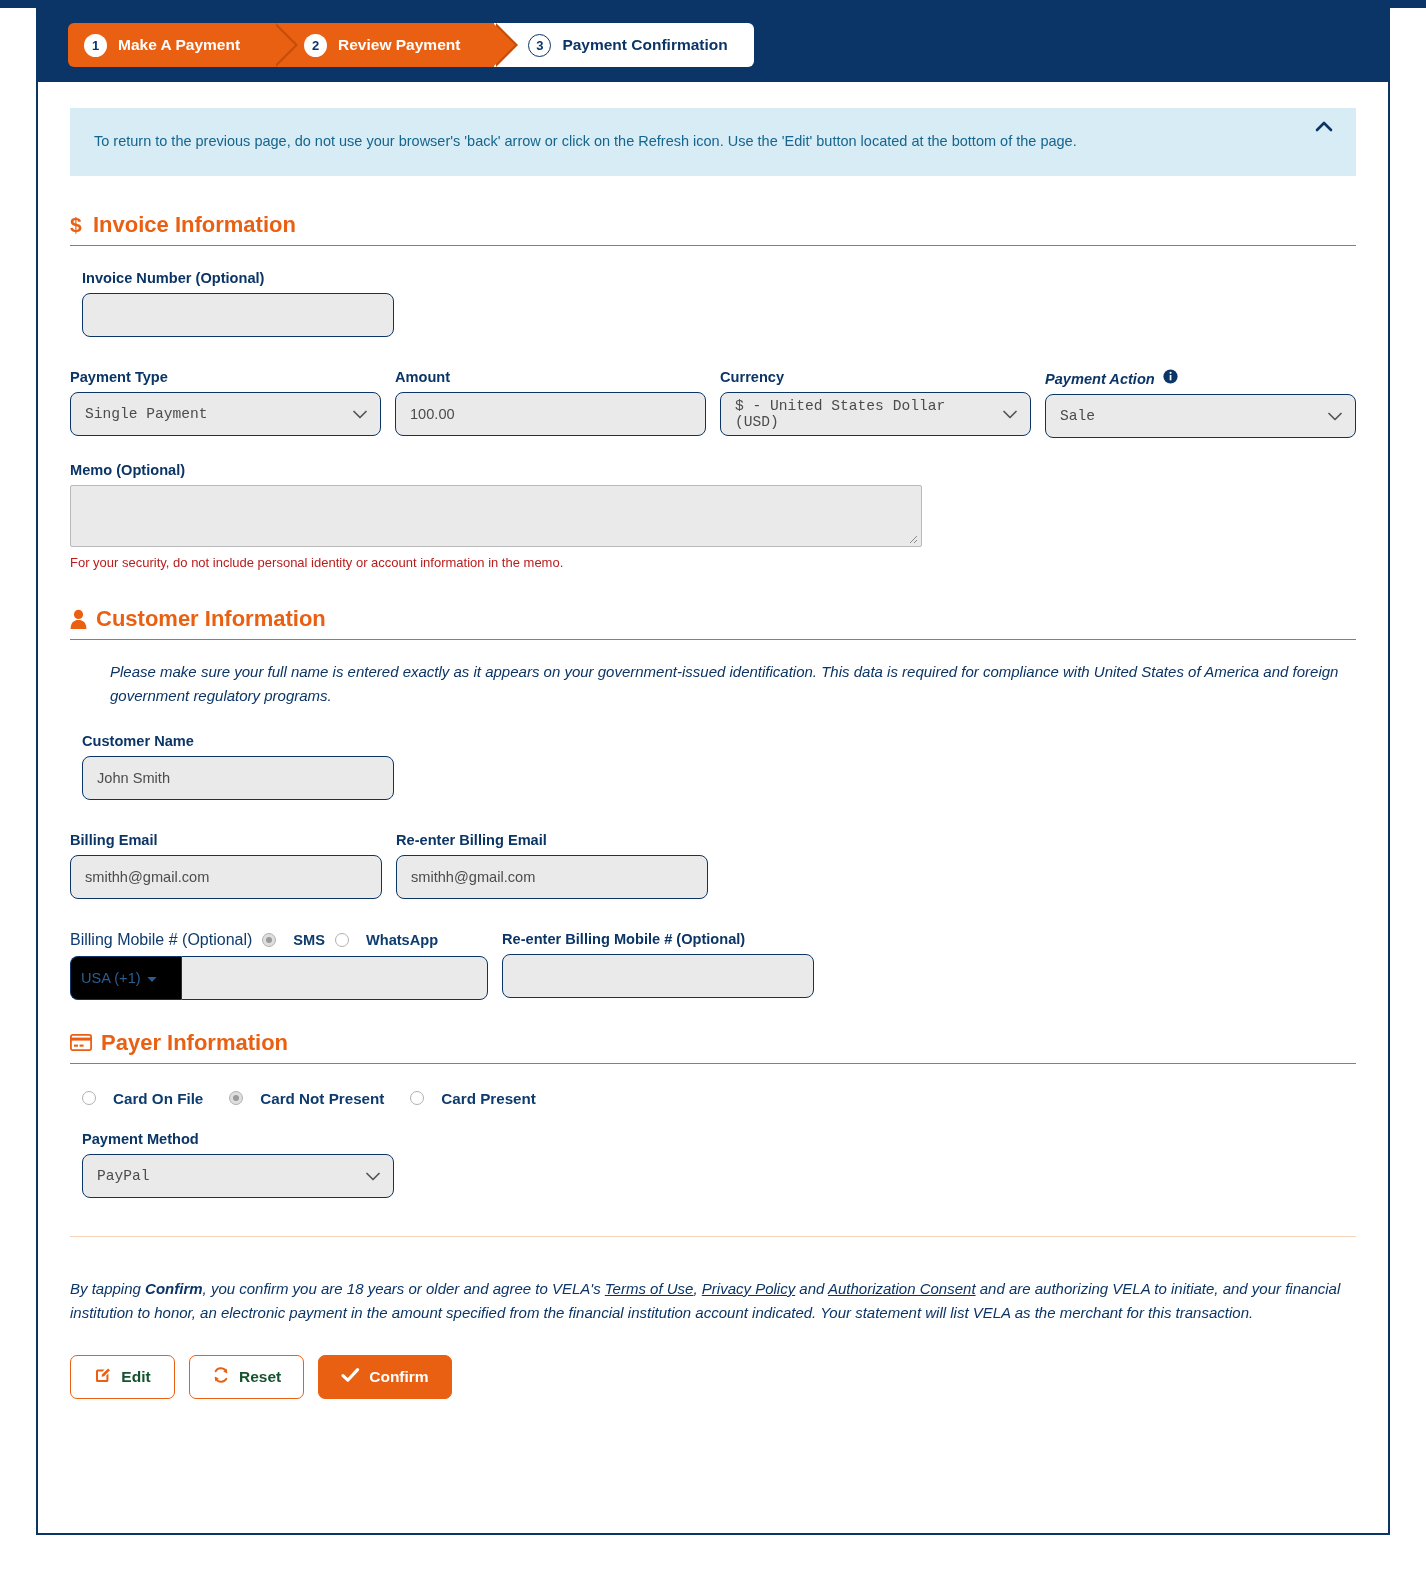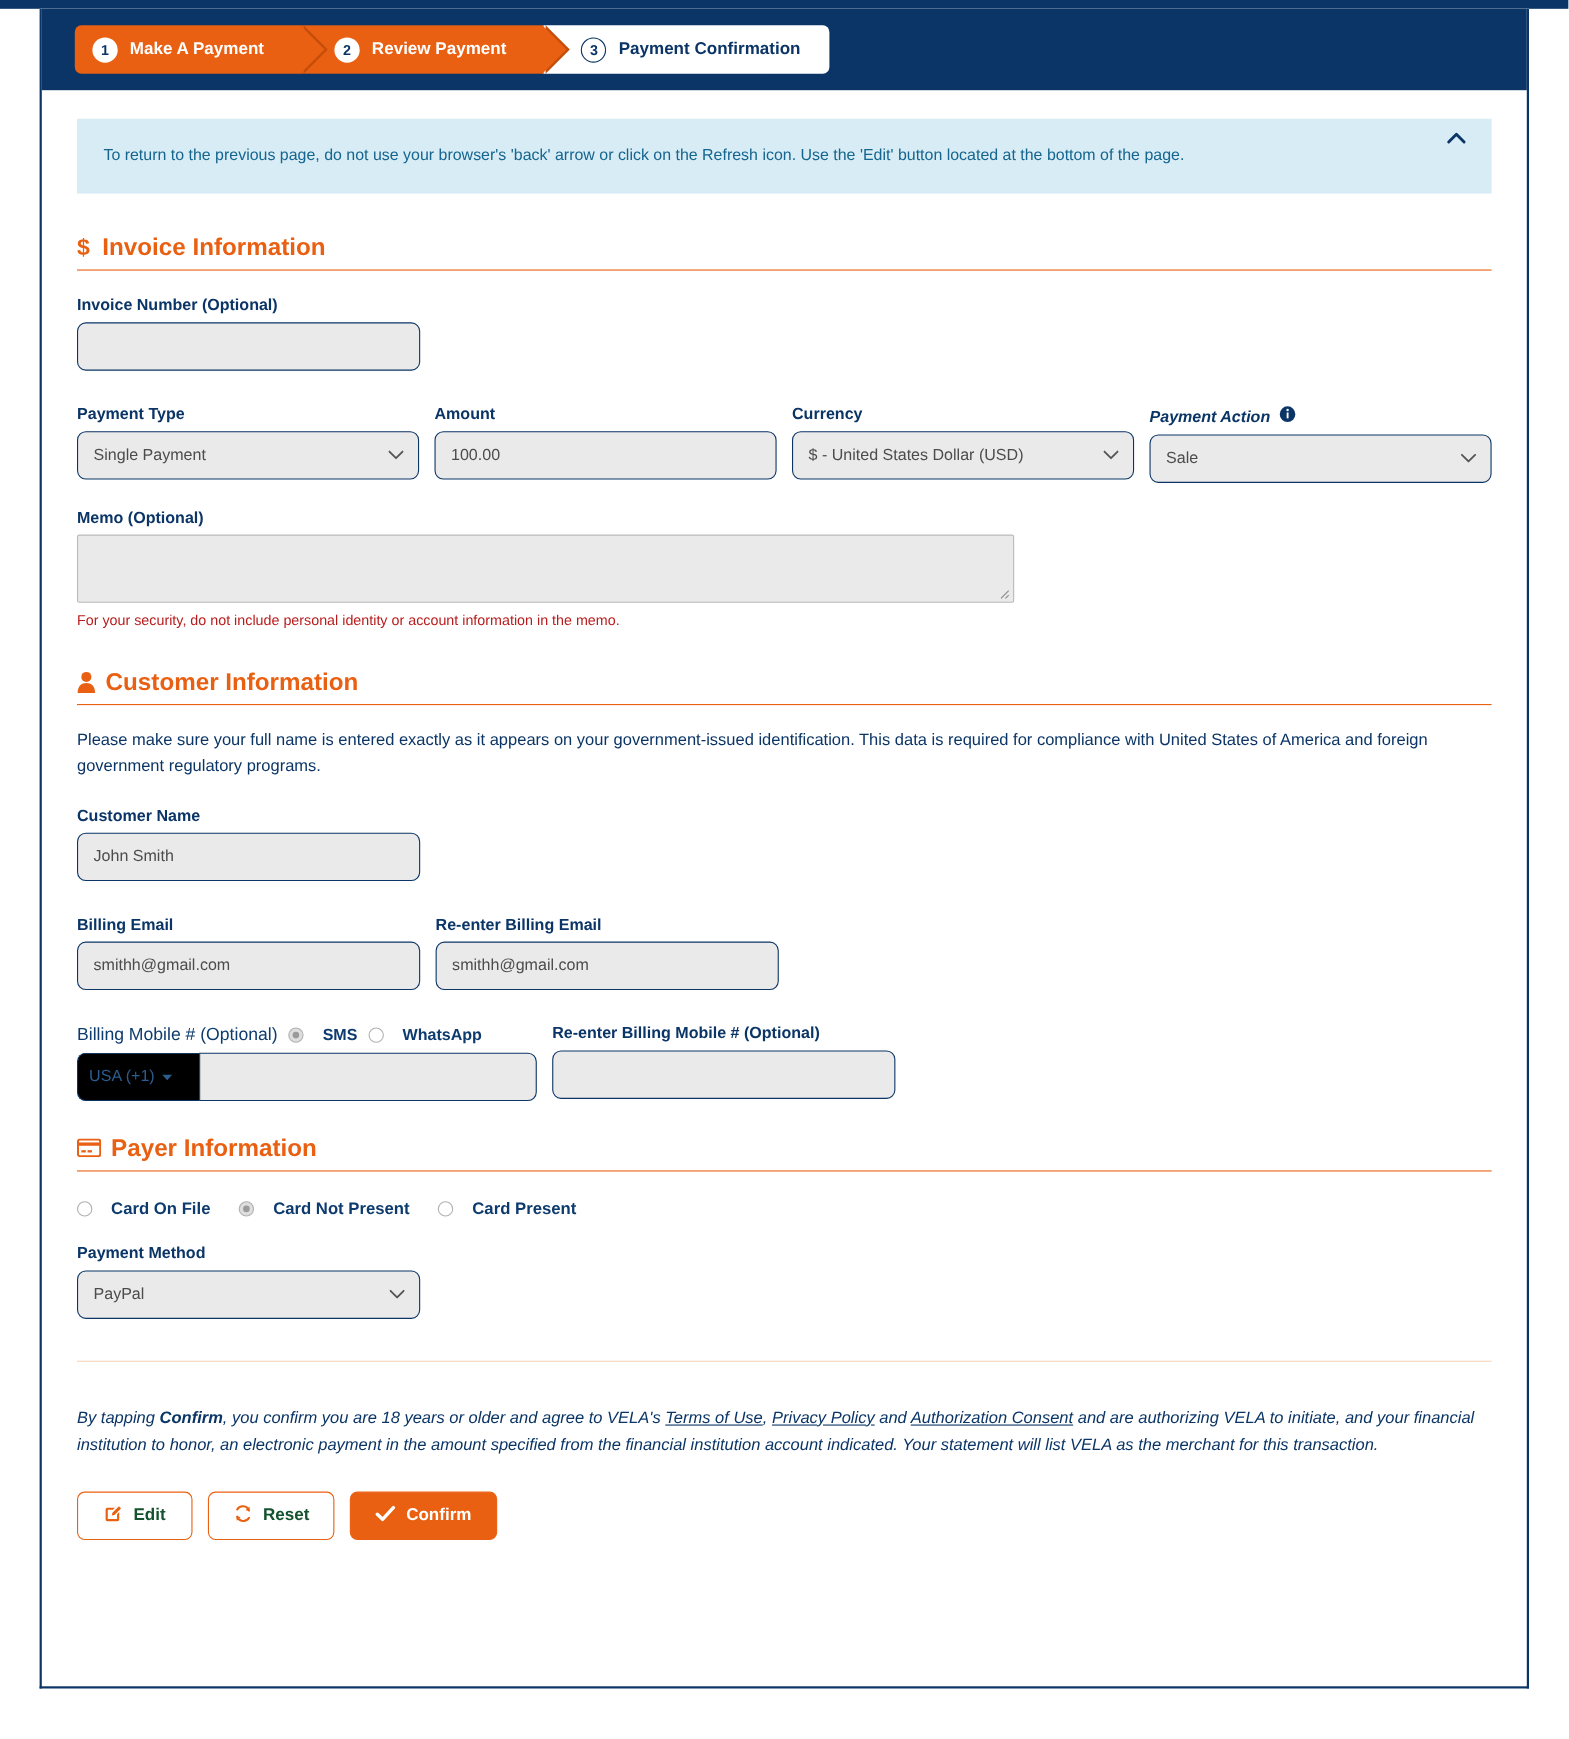--- a/index.html
+++ b/index.html
@@ -110,21 +110,21 @@
     color:#0b3566; margin-bottom:7px;
   }
 
   .inp {
     height:44px; border:1.4px solid #0b3566; border-radius:8px;
     background:#eaeaea; color:#4c4c4c;
     font-size:14.6px; font-family:"Liberation Sans", sans-serif;
     padding:0 14px; width:100%;
     display:flex; align-items:center;
   }
-  .inp.sel { padding-right:36px; position:relative; }
+  .inp.sel { padding-right:36px; position:relative;font-family:Liberation Mono, monospace; }
   .sel-wrap { position:relative; }
   .sel-wrap .caret {
     position:absolute; right:14px; top:50%; transform:translateY(-50%);
     pointer-events:none; color:#555;
   }
 
   .row { display:flex; gap:14px; margin-top:32px; }
   .col-1 { width:312px; }
   .col-2 { width:312px; }
   .col-3 { width:312px; }
@@ -136,25 +136,25 @@
     border:1.2px solid #b9b9b9; background:#eaeaea;
     border-radius:2px; position:relative;
   }
   .ta .grip {
     position:absolute; right:2px; bottom:1px;
     width:12px; height:12px; color:#777; font-size:11px;
   }
   .hint { margin-top:8px; font-size:13px; color:#b91c1c; }
 
   .italic-note {
-    margin-top:20px; font-size:15px;
-    color:#0b3566; line-height:1.62; max-width:1290px;
-  }
-
-  .field-block { margin-top:24px; }
+    margin-top:20px; font-style:italic; font-size:15px;
+    color:#0b3566; line-height:1.62; max-width:1290px;margin-left:40px;
+  }
+
+  .field-block { margin-top:24px;margin-left:12px; }
 
   .radio {
     width:14px; height:14px; border-radius:50%;
     border:1.3px solid #b0b0b0; background:#fff;
     display:inline-block; position:relative; flex:none;
   }
   .radio.checked { background:#dedede; }
   .radio.checked::after {
     content:""; position:absolute; left:3px; top:3px;
     width:6px; height:6px; border-radius:50%; background:#9a9a9a;

